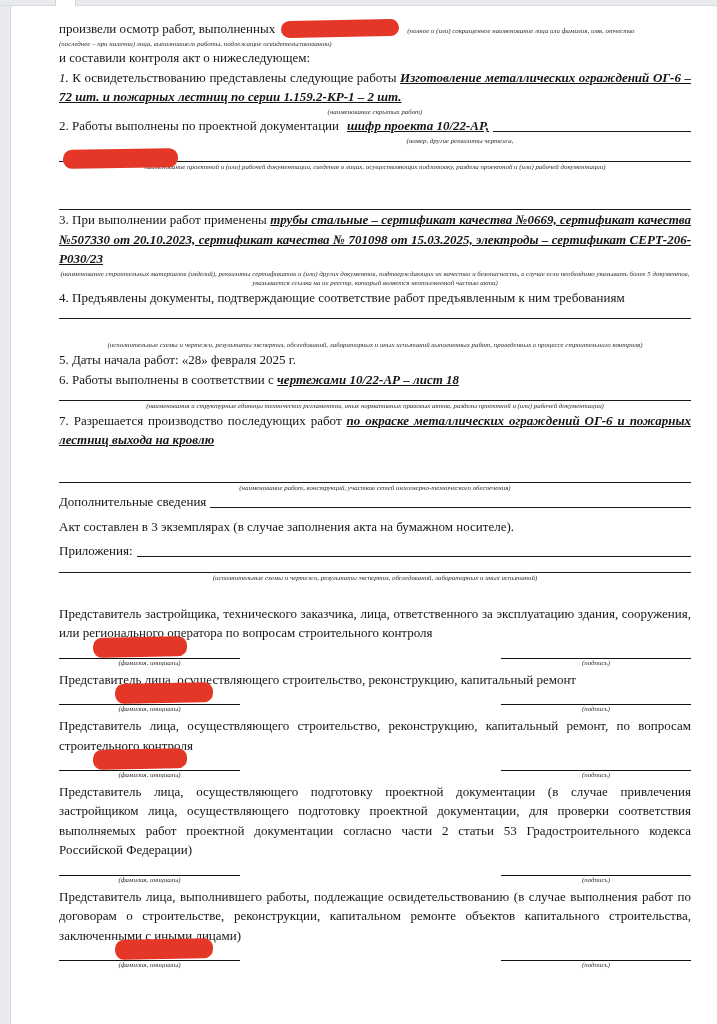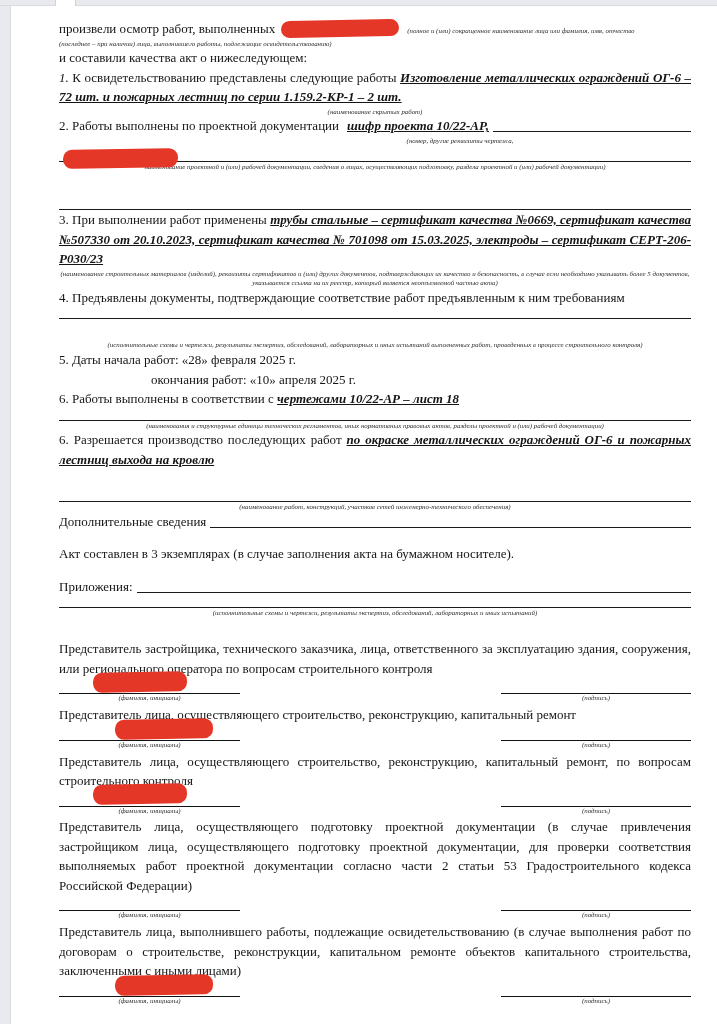--- a/index.html
+++ b/index.html
@@ -30,40 +30,40 @@
   .sig-redact.shift{left:56px;width:98px}
   .sigrow{display:flex;margin:0 0 2px 0;padding-top:1px}
   .sigcol{position:relative}
   .sigcol.left{width:181px}
   .sigcol.right{width:190px;margin-left:auto}
   .sigline{border-bottom:1.3px solid #111;height:15px}
   .sigcap{font-size:6.9px;font-style:italic;text-align:center;color:#2a2a2a;line-height:1.3}
   .indent{padding-left:92px}
   .mt-s{margin-top:0}
   .mt-m{margin-top:21px}
-  .mt-l{margin-top:13px}
+  .mt-l{margin-top:5px}
   .num-it{font-style:italic}
 </style>
 </head>
 <body>
 
 <div class="frame">
   <div class="top-strip">
     <div class="notch"></div>
   </div>
   <div class="left-strip"></div>
 
   <div class="page">
 
     <div class="para">
       <span>произвели осмотр работ, выполненных</span><span class="redact inline-redact"></span><span class="hint-inline">(полное и (или) сокращенное наименование лица или фамилия, имя, отчество</span>
     </div>
     <div class="hint">(последнее  – при наличии) лица, выполнившего работы, подлежащие освидетельствованию)</div>
 
-    <div class="para">и составили качества акт о нижеследующем:</div>
+    <div class="para">и составили контроля акт о нижеследующем:</div>
 
     <div class="para just">
       <span class="num-it">1.</span><span> К освидетельствованию представлены следующие работы </span><span class="fill">Изготовление металлических ограждений ОГ-6 – 72 шт. и пожарных лестниц по серии 1.159.2-КР-1 – 2 шт.</span>
     </div>
     <div class="hint hint-center">(наименование скрытых работ)</div>
 
     <div class="flexline">
       <span class="lbl">2. Работы выполнены по проектной документации</span>
       <span class="fill" style="margin-left:8px;white-space:nowrap">шифр проекта 10/22-АР,</span>
       <span class="tail"></span>
@@ -78,30 +78,29 @@
     <div class="para just mt-s">
       <span>3. При выполнении работ применены </span><span class="fill">трубы стальные  – сертификат качества №0669, сертификат качества №507330 от 20.10.2023, сертификат качества № 701098 от 15.03.2025, электроды – сертификат СЕРТ-206-Р030/23</span>
     </div>
     <div class="hint hint-center mt-s">(наименование строительных материалов (изделий), реквизиты сертификатов и (или) других документов, подтверждающих их качество и безопасность, в случае если необходимо указывать более 5 документов, указывается ссылка на их реестр, который является неотъемлемой частью акта)</div>
 
     <div class="para just">4. Предъявлены  документы, подтверждающие соответствие работ предъявленным к ним  требованиям</div>
     <div class="uline-row uline-short"></div>
     <div class="hint hint-center mt-m">(исполнительные схемы и чертежи, результаты экспертиз, обследований, лабораторных и иных испытаний выполненных работ, проведенных в процессе строительного контроля)</div>
 
     <div class="para">5. Даты начала работ: «28» февраля 2025 г.</div>
-    <div class="para indent">окончания работ: «10» апреля 2025 г.</div>
 
     <div class="para">
       <span>6. Работы   выполнены   в   соответствии с </span><span class="fill">чертежами 10/22-АР – лист 18</span>
     </div>
     <div class="uline-row uline-short"></div>
     <div class="hint hint-center">(наименования и структурные единицы технических регламентов, иных нормативных правовых актов, разделы проектной и (или) рабочей документации)</div>
 
     <div class="para just">
-      <span>6. Разрешается производство последующих работ    </span><span class="fill">по окраске металлических ограждений ОГ-6 и пожарных лестниц выхода на кровлю</span>
+      <span>7. Разрешается производство последующих работ    </span><span class="fill">по окраске металлических ограждений ОГ-6 и пожарных лестниц выхода на кровлю</span>
     </div>
     <div class="uline-row uline-short mt-m"></div>
     <div class="hint hint-center">(наименование работ, конструкций, участков сетей инженерно-технического обеспечения)</div>
 
     <div class="flexline">
       <span class="lbl">Дополнительные  сведения</span>
       <span class="tail"></span>
     </div>
 
     <div class="para mt-l">Акт составлен в 3 экземплярах (в случае заполнения акта на бумажном носителе).</div>

